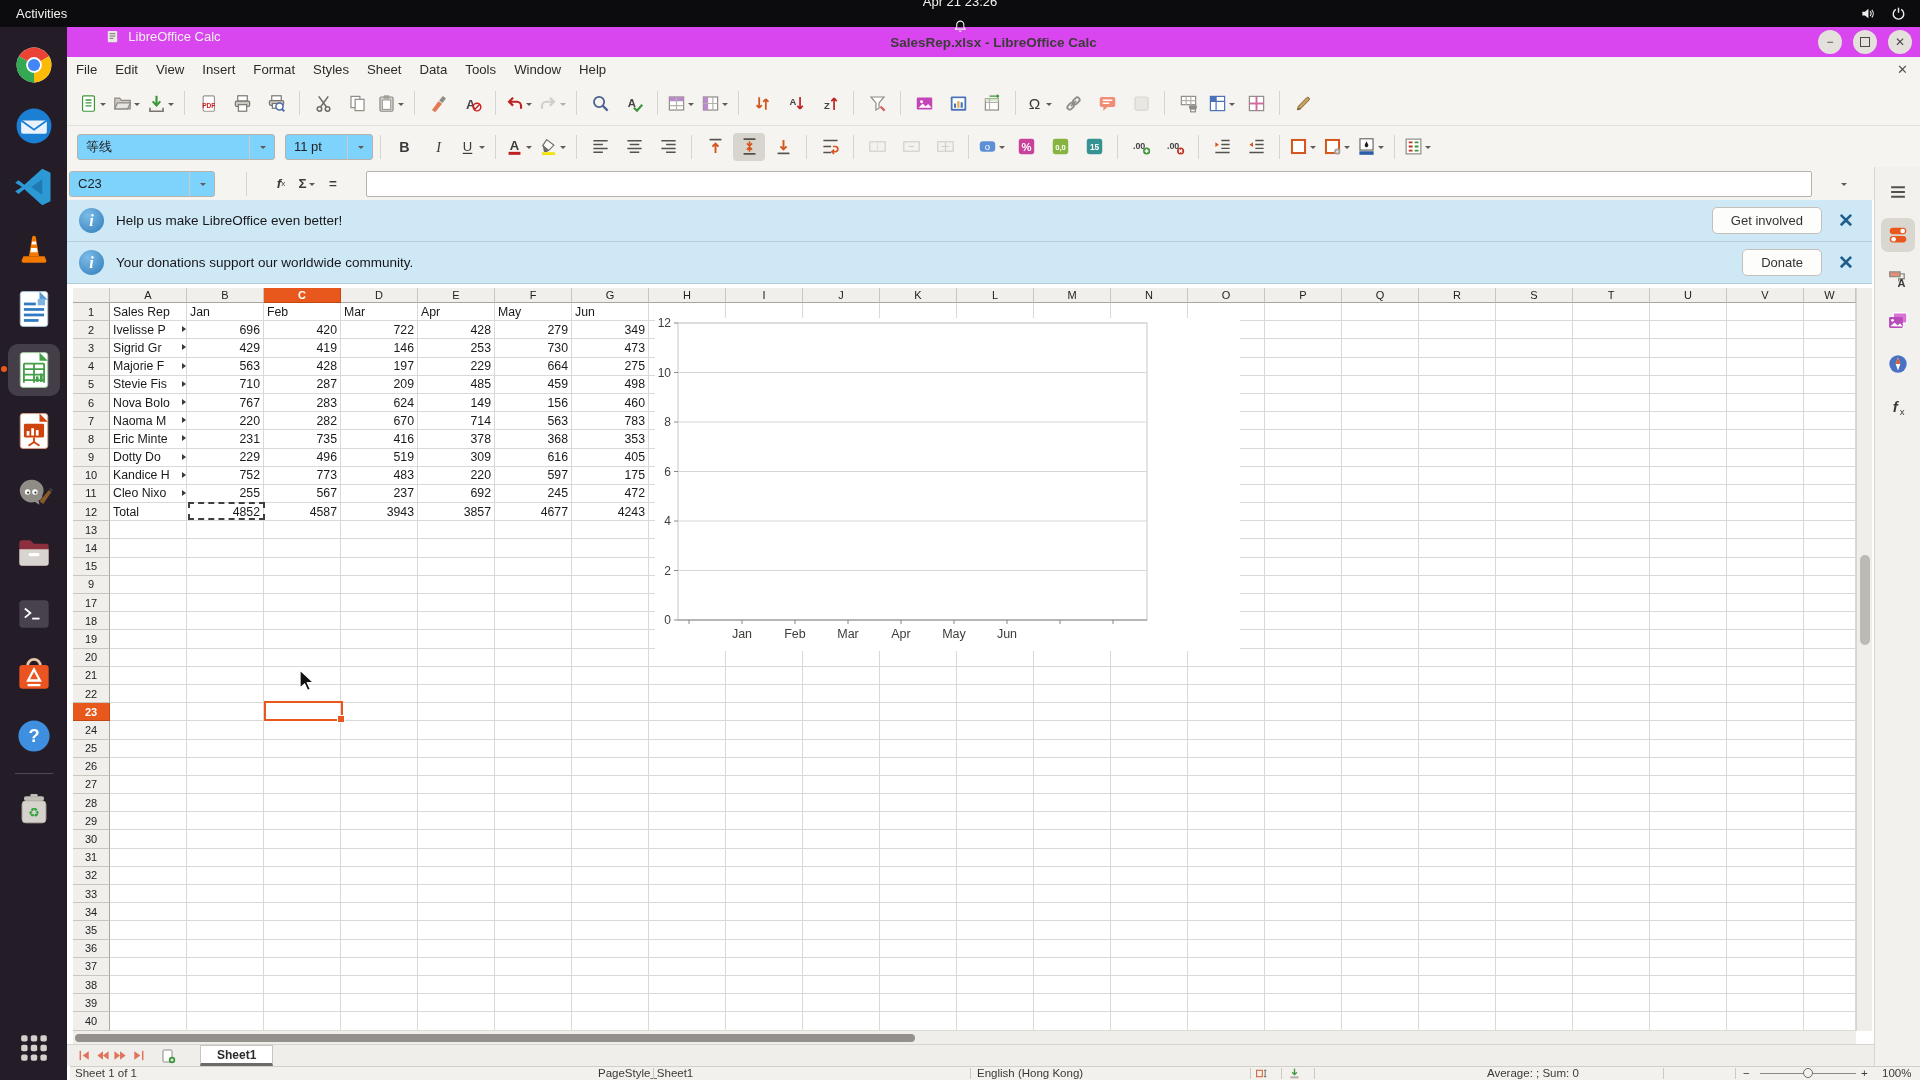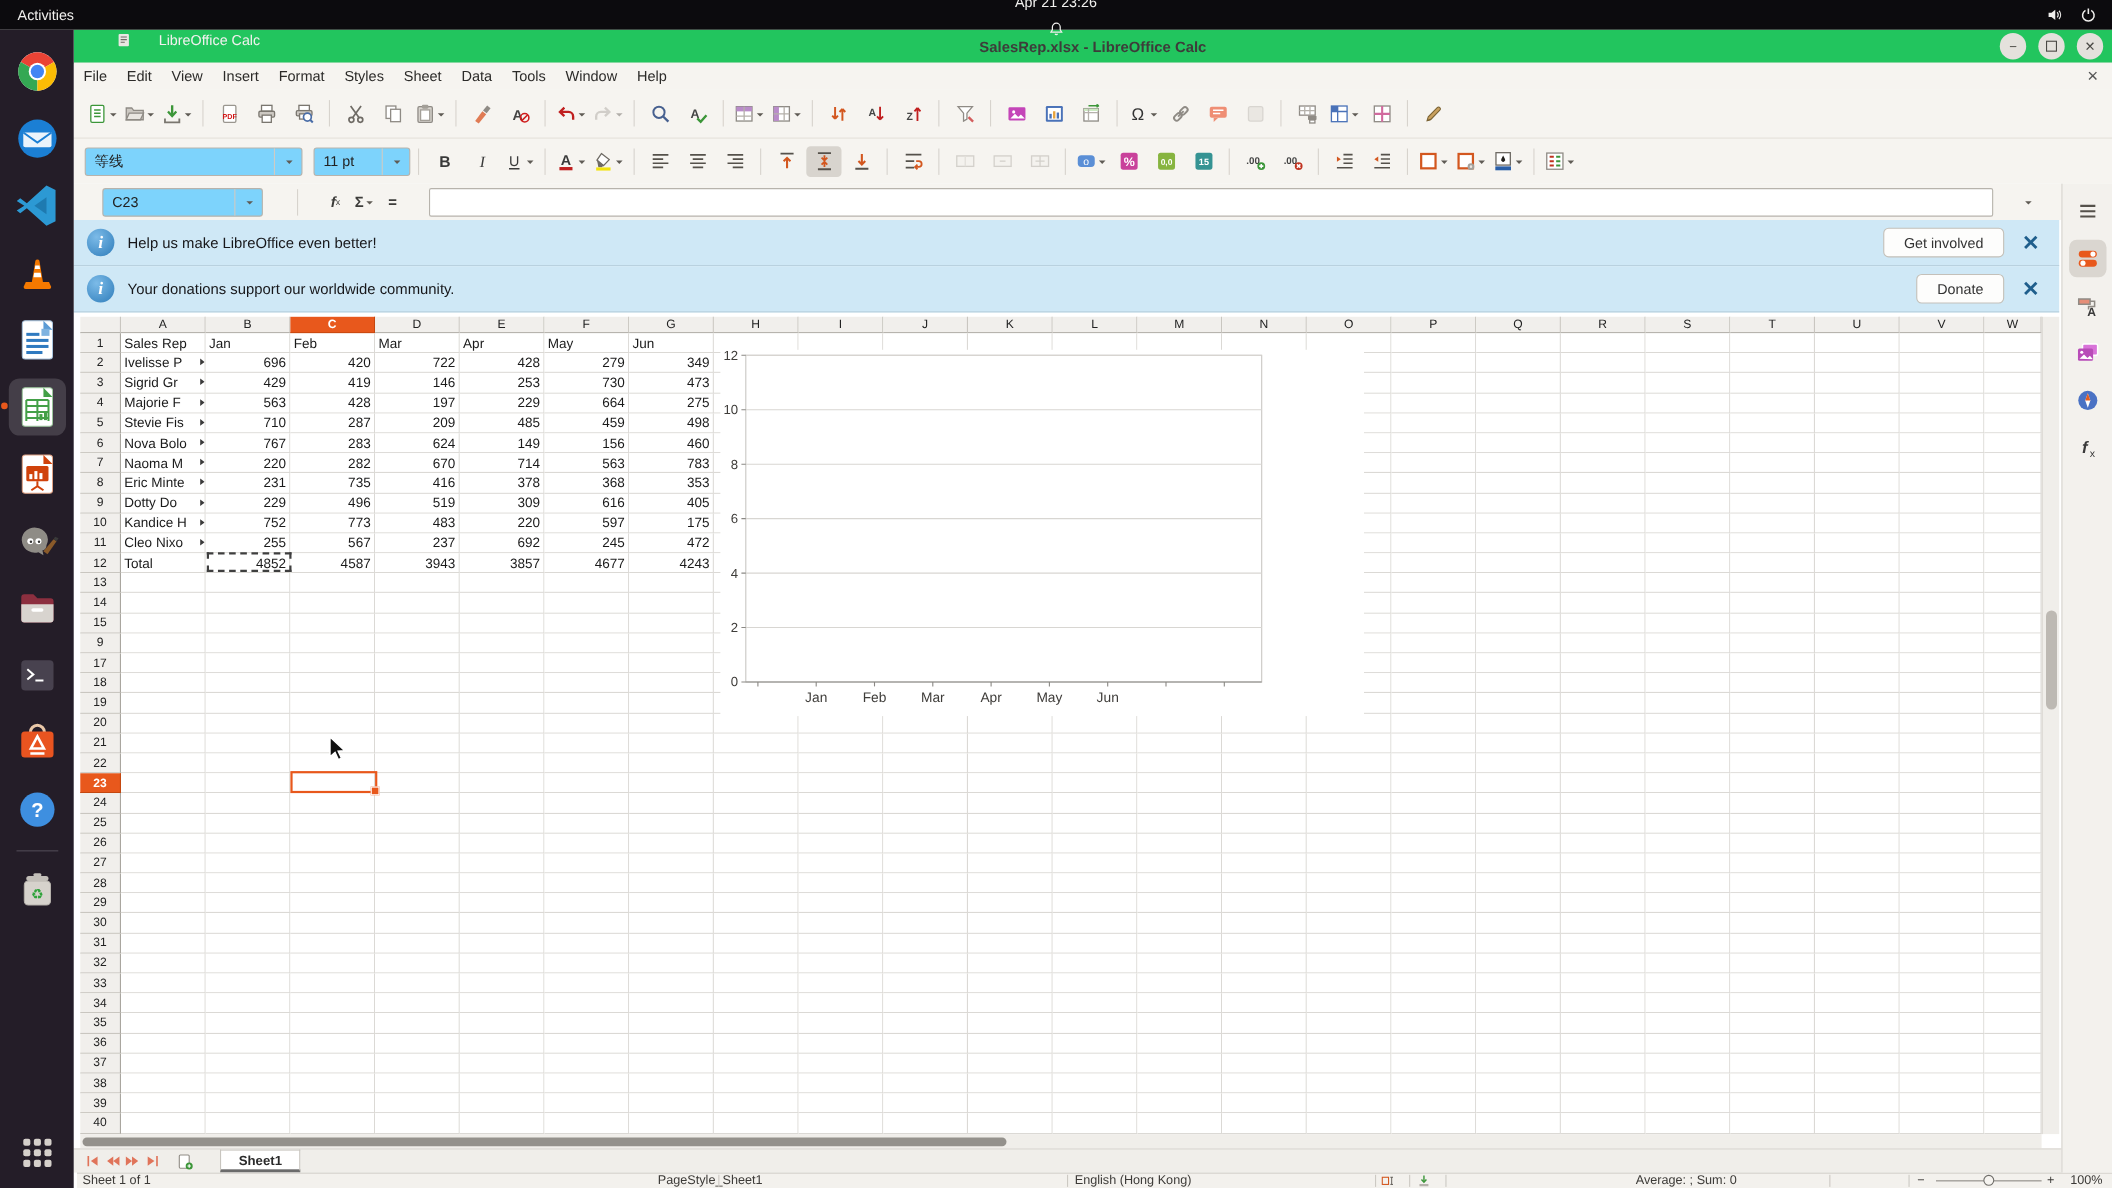--- a/index.html
+++ b/index.html
@@ -2,37 +2,37 @@
 <html><head>
 <meta charset="utf-8">
 <style>
   html,body{margin:0;padding:0;width:1920px;height:1080px;overflow:hidden;
     font-family:"Liberation Sans",sans-serif;background:#fff;position:relative;}
   svg{display:block;}
   
   #topbar{position:absolute;left:0;top:0;width:1920px;height:27px;background:#0c0b0e;
     color:#f2f1ef;font-size:13px;display:flex;align-items:center;z-index:50;}
   #topbar .activities{padding:0 16px;height:100%;display:flex;align-items:center;}
-  #topbar .appcluster{display:flex;align-items:flex-end;gap:24px;margin-left:22px;margin-top:46px;}
+  #topbar .appcluster{display:flex;align-items:flex-end;gap:8px;margin-left:22px;margin-top:46px;}
   #topbar .clockcluster{position:absolute;left:50%;transform:translateX(-50%);
     display:flex;align-items:center;gap:10px;flex-direction:column;}
   #topbar .tricons{margin-left:auto;display:flex;align-items:center;gap:16px;padding-right:14px;}
   
   #dock{position:absolute;left:0;top:27px;width:67px;height:1053px;background:#241d28;
     display:flex;flex-direction:column;align-items:center;padding-top:12px;box-sizing:border-box;z-index:49;}
   .dock-item{width:52px;height:52px;margin-bottom:9px;display:flex;align-items:center;justify-content:center;
     border-radius:10px;position:relative;flex:0 0 auto;}
   .dock-item svg{width:44px;height:44px;}
   .dock-item.active{background:rgba(255,255,255,.15);}
   .dock-item.active::before{content:"";position:absolute;left:-7px;top:22px;width:6px;height:6px;
     border-radius:50%;background:#e8581c;}
   .dock-sep{width:38px;height:1px;background:#514a55;margin:2px 0 10px 0;flex:0 0 auto;}
   .dock-bottom{margin-top:auto;margin-bottom:6px;}
   
-  #titlebar{position:absolute;left:67px;top:27px;width:1853px;height:30px;background:#22c55e;
+  #titlebar{position:absolute;left:67px;top:27px;width:1853px;height:30px;background:#d946ef;
     border-bottom:1px solid #dcd8d2;display:flex;align-items:center;justify-content:center;z-index:20;}
   #titlebar .title{font-weight:bold;font-size:13.5px;color:#3d3c3a;}
   .winctrls{position:absolute;right:8px;top:3px;display:flex;gap:11px;}
   .wbtn{width:24px;height:24px;border-radius:50%;background:#e4e1dc;color:#4a4945;display:flex;
     align-items:center;justify-content:center;font-size:12px;}
   .wbtn .rsq{width:8px;height:8px;border:1.4px solid #4a4945;}
   #menubar{position:absolute;left:67px;top:57px;width:1853px;height:24px;background:#f6f4f0;
     display:flex;align-items:center;font-size:13.2px;color:#2c2b29;z-index:20;}
   #menubar .mi{padding:0 9px;height:100%;display:flex;align-items:center;}
   #menubar .mclose{margin-left:auto;padding-right:12px;color:#555;font-size:13px;}
@@ -47,21 +47,21 @@
   .tbtn.disabled{opacity:.45;}
   .tbtn.active{background:#d8d4ce;}
   .caret{width:0;height:0;border:3.6px solid transparent;border-top-color:#5f5b55;margin:5px 1px 0 2px;}
   .combo{height:26px;background:#7dd3fc;border:1px solid #b7b3ac;border-radius:3px;display:flex;
     align-items:center;box-sizing:border-box;}
   .combo .cval{padding-left:8px;font-size:13px;color:#222;flex:1;}
   .combo .cdrop{width:24px;align-self:stretch;border-left:1px solid #cfcbc4;display:flex;
     align-items:center;justify-content:center;}
   
   #formulabar{position:absolute;left:67px;top:167px;width:1853px;height:33px;background:#f6f4f0;
-    display:flex;align-items:center;padding-left:26px;box-sizing:border-box;z-index:20;gap:14px;}
+    display:flex;align-items:center;padding-left:2px;box-sizing:border-box;z-index:20;gap:14px;}
   #namebox{width:146px;margin-right:10px;}
   .fbtn{width:26px;height:26px;display:flex;align-items:center;justify-content:center;
     font-size:13.5px;color:#3d3c3a;border-radius:3px;}
   #formulainput{flex:1;height:24px;background:#fff;border:1px solid #b7b3ac;border-radius:2px;
     margin:0 4px 0 6px;font-size:13px;padding:0 6px;font-family:"Liberation Sans",sans-serif;}
   #fbexpand{margin-right:64px;}
   
   .infobar{position:absolute;left:67px;width:1805px;height:42px;background:#cfe8f6;
     border-bottom:1px solid #b6cfdd;display:flex;align-items:center;padding:0 12px;
     box-sizing:border-box;z-index:20;}

